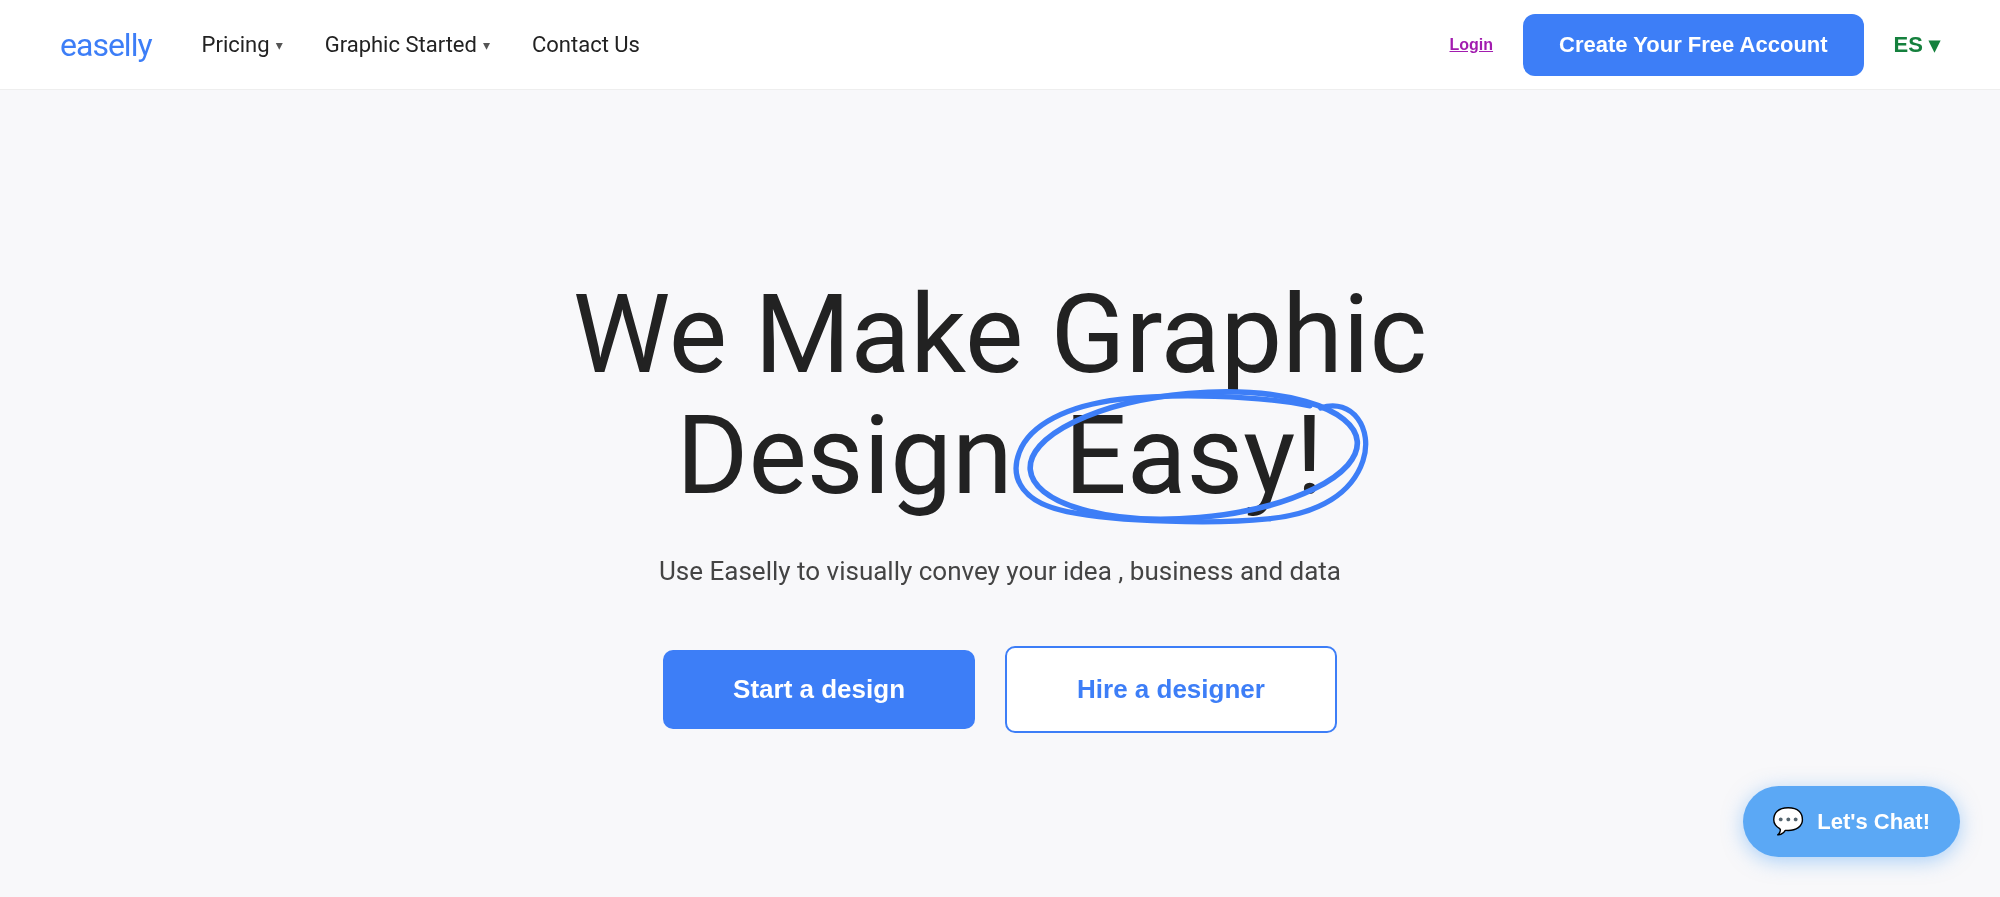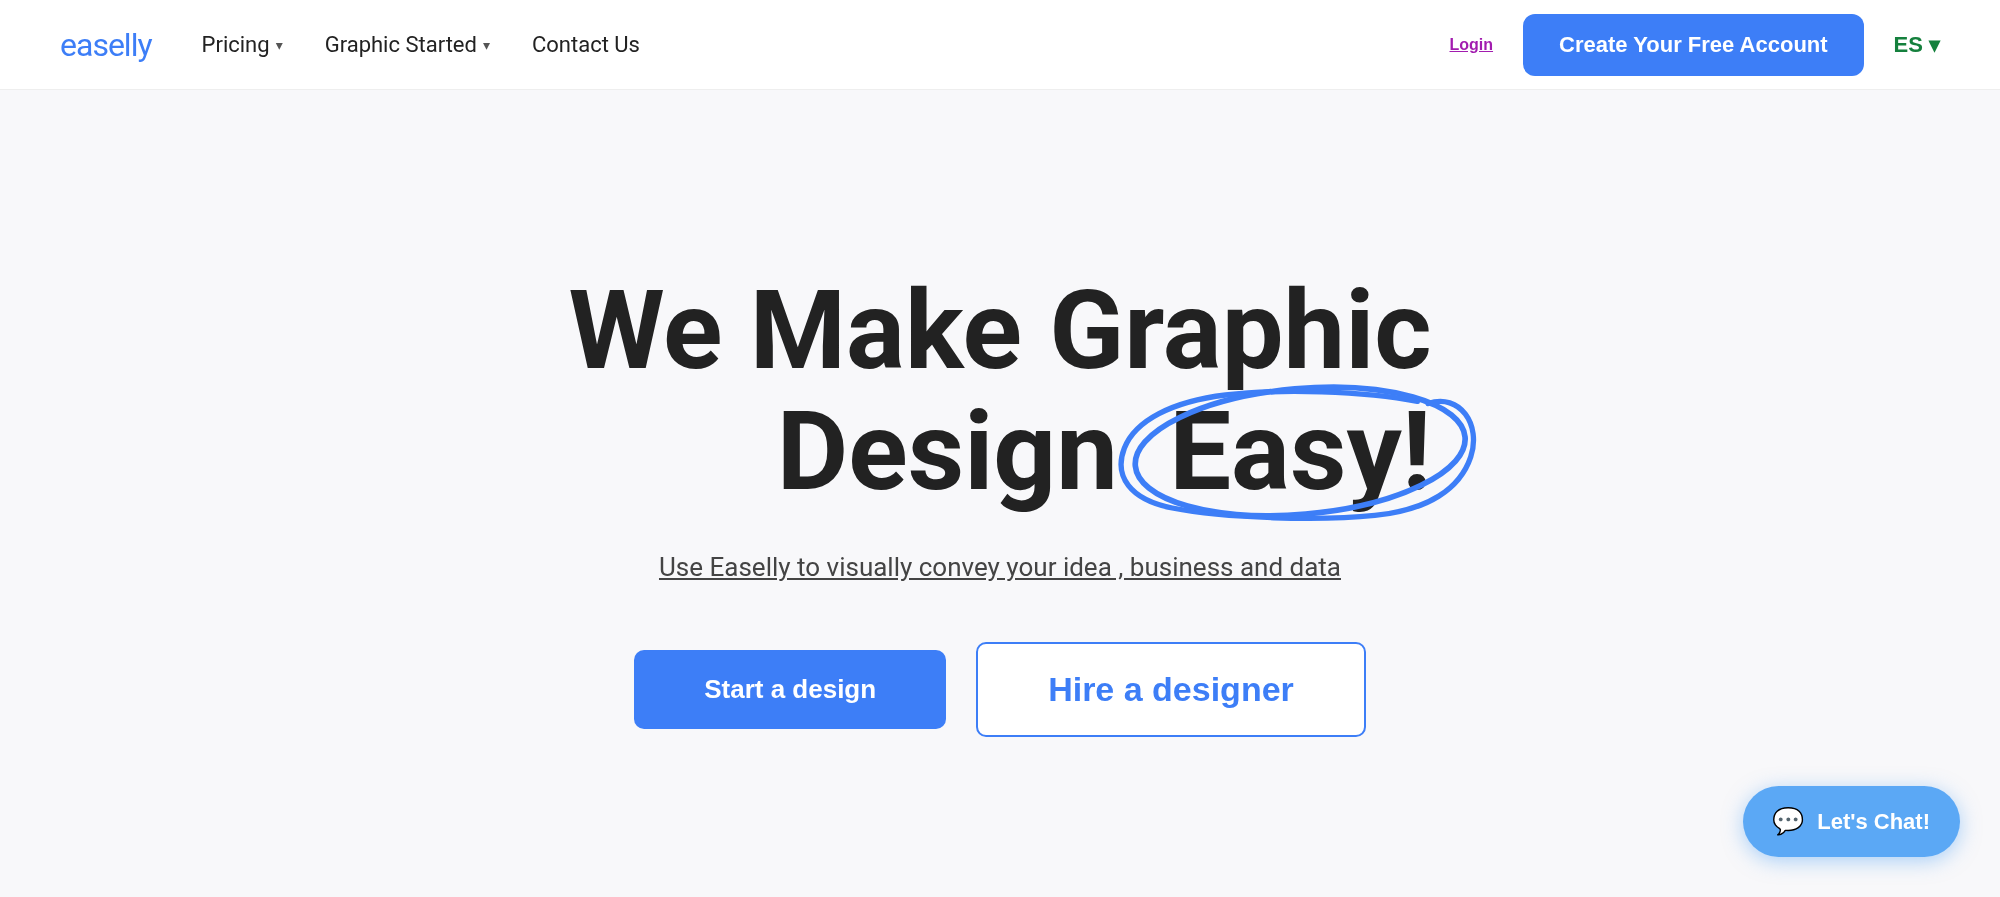--- a/index.html
+++ b/index.html
@@ -114,26 +114,25 @@
       justify-content: center;
       padding: 100px 60px 80px;
       text-align: center;
       background: #f8f8fa;
       min-height: 807px;
       position: relative;
     }
 
     .hero-heading {
       font-size: 110px;
-      font-weight: 700;
+      font-weight: 400;
       color: #222;
       line-height: 1.1;
       margin-bottom: 40px;
       max-width: 1200px;
-      text-align: right;
     }
 
     .hero-heading .easy-word {
       position: relative;
       display: inline-block;
       margin-left: 24px;
     }
 
     .circle-svg {
       position: absolute;
@@ -143,21 +142,20 @@
       height: calc(100% + 60px);
       overflow: visible;
       pointer-events: none;
     }
 
     .hero-subtext {
       font-size: 26px;
       color: #444;
       margin-bottom: 60px;
       max-width: 800px;
-      text-decoration: underline;
     }
 
     .hero-buttons {
       display: flex;
       gap: 30px;
       align-items: center;
     }
 
     .btn-primary {
       background: #3d7ef7;
@@ -169,21 +167,21 @@
       font-weight: 700;
       cursor: pointer;
     }
 
     .btn-secondary {
       background: #fff;
       color: #3d7ef7;
       border: 2px solid #3d7ef7;
       border-radius: 10px;
       padding: 26px 70px;
-      font-size: 34px;
+      font-size: 26px;
       font-weight: 700;
       cursor: pointer;
     }
 
     
     .chat-btn {
       position: fixed;
       bottom: 40px;
       right: 40px;
       background: #5ba8f5;

